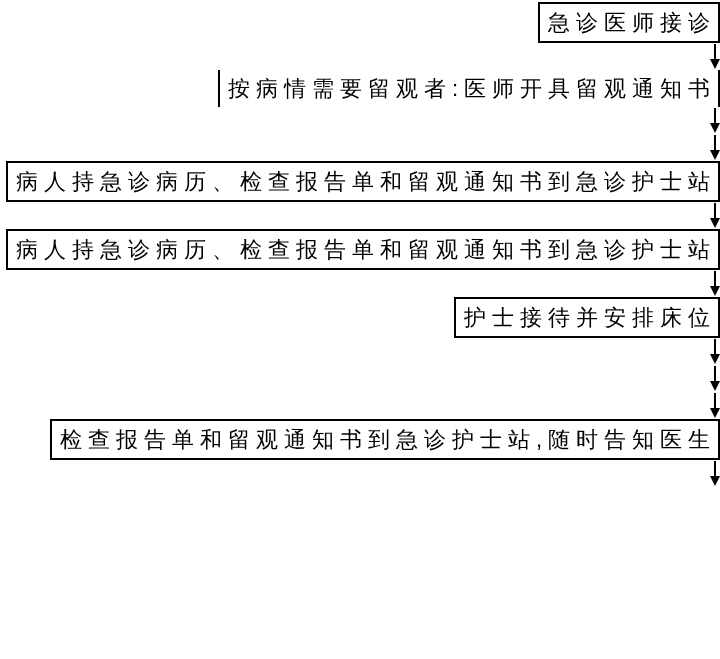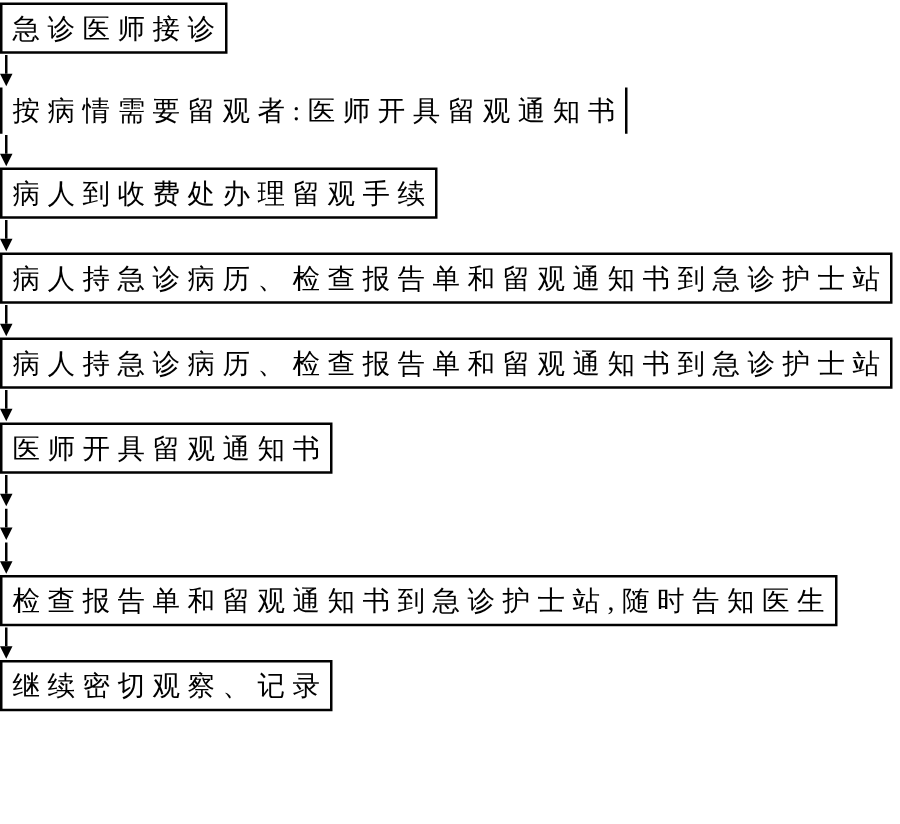--- a/index.html
+++ b/index.html
@@ -10,22 +10,22 @@
     height: 659px;
     overflow: hidden;
   }
   .flow {
     width: 720px;
     height: 659px;
     box-sizing: border-box;
     padding-top: 2px;
     display: flex;
     flex-direction: column;
-    align-items: flex-start;
-    font-family: Liberation Serif, serif;
+    align-items: flex-end;
+    font-family: Liberation Sans, sans-serif;
     color: #000000;
   }
   .node {
     font-size: 22px;
     line-height: 27px;
     letter-spacing: 6px;
     white-space: nowrap;
     text-align: center;
     padding: 5px 2px 5px 8px; 
     box-sizing: border-box;
@@ -69,42 +69,41 @@
     <div class="head"></div>
   </div>
 
   <div class="node side-bars">按病情需要留观者:医师开具留观通知书</div>
 
   <div class="arrow">
     <div class="stem"></div>
     <div class="head"></div>
   </div>
 
-  <div class="node box">病人到收费处办理留观手续</div>
 
   <div class="arrow">
     <div class="stem"></div>
     <div class="head"></div>
   </div>
 
   <div class="node box">病人持急诊病历、检查报告单和留观通知书到急诊护士站</div>
 
   <div class="arrow">
     <div class="stem"></div>
     <div class="head"></div>
   </div>
 
   <div class="node box">病人持急诊病历、检查报告单和留观通知书到急诊护士站</div>
 
   <div class="arrow">
     <div class="stem"></div>
     <div class="head"></div>
   </div>
 
-  <div class="node box">医师开具留观通知书</div>
+  <div class="node box">护士接待并安排床位</div>
 
   <div class="arrow">
     <div class="stem"></div>
     <div class="head"></div>
   </div>
 
 
   <div class="arrow">
     <div class="stem"></div>
     <div class="head"></div>
@@ -116,15 +115,14 @@
     <div class="head"></div>
   </div>
 
   <div class="node box">检查报告单和留观通知书到急诊护士站,随时告知医生</div>
 
   <div class="arrow">
     <div class="stem"></div>
     <div class="head"></div>
   </div>
 
-  <div class="node box">继续密切观察、记录</div>
 
 </div>
 
 </body></html>

